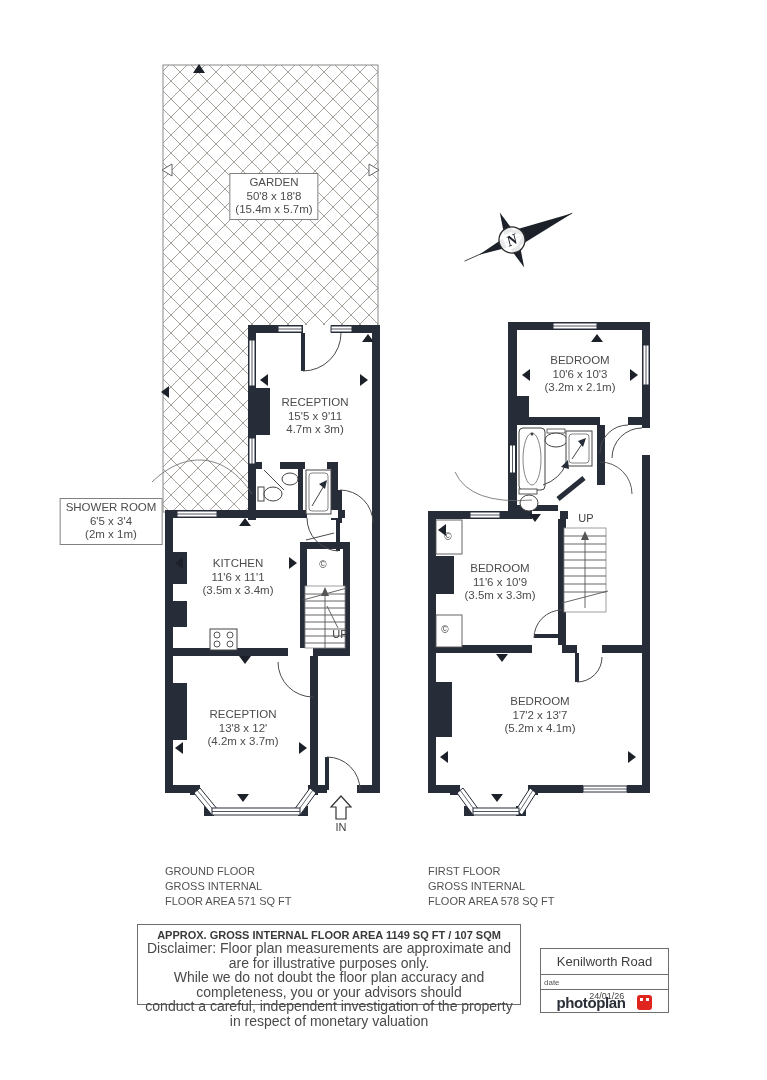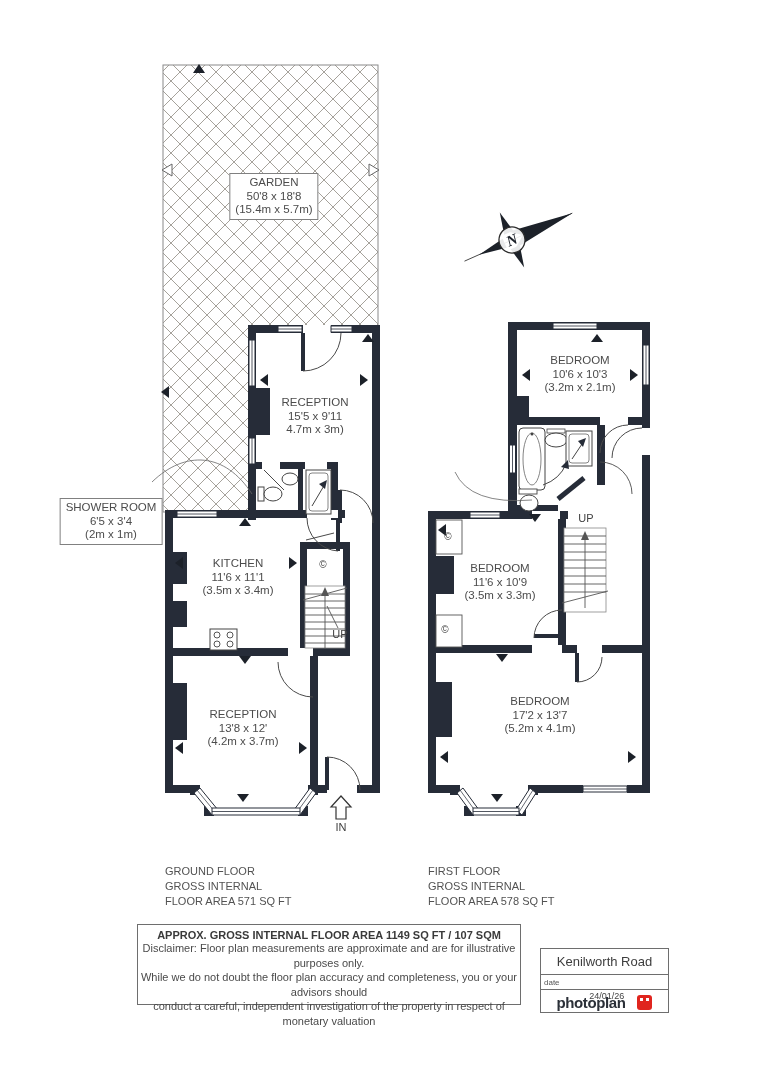--- a/index.html
+++ b/index.html
@@ -9,21 +9,21 @@
   .rlabel{position:absolute;transform:translateX(-50%);text-align:center;
           font-size:11.5px;line-height:13.5px;color:#4c4c4c;white-space:nowrap;z-index:5;}
   .rlabel.boxed{background:#fff;border:1px solid #808080;padding:2px 5px;}
   .small-label{position:absolute;transform:translateX(-50%);font-size:11px;color:#3f3f3f;
           z-index:5;white-space:nowrap;}
   .cupboard{position:absolute;transform:translateX(-50%);font-size:10px;color:#444;z-index:5;}
   .summary{position:absolute;font-size:11px;line-height:15px;color:#525252;z-index:5;}
   .footer-left{position:absolute;left:137px;top:924px;width:384px;height:81px;
           border:1px solid #6e6e6e;box-sizing:border-box;text-align:center;z-index:6;background:#fff;}
   .footer-title{font-weight:bold;font-size:11px;color:#3a3a3a;margin-top:4px;}
-  .footer-disc{font-size:11px;color:#4a4a4a;line-height:14.5px;}
+  .footer-disc{font-size:14px;color:#4a4a4a;line-height:14.5px;}
   .footer-right{position:absolute;left:540px;top:948px;width:129px;height:65px;
           border:1px solid #6e6e6e;border-left:1px solid #6e6e6e;box-sizing:border-box;z-index:6;background:#fff;}
   .addr-row{height:25px;border-bottom:1px solid #6e6e6e;display:flex;align-items:center;
           justify-content:center;font-size:13px;color:#3d3d3d;}
   .date-row{height:14px;border-bottom:1px solid #6e6e6e;display:flex;align-items:center;}
   .date-label{font-size:8px;color:#555;padding-left:3px;}
   .date-value{flex:1;text-align:center;font-size:9px;color:#444;padding-right:14px;margin-top:28px;}
   .logo-row{height:24px;display:flex;align-items:center;justify-content:center;gap:12px;}
   .brand{font-weight:bold;font-size:15px;color:#2b3038;letter-spacing:-0.4px;}
   .pp-icon{position:relative;width:15px;height:15px;background:#e0251e;border-radius:3px;display:inline-block;}

